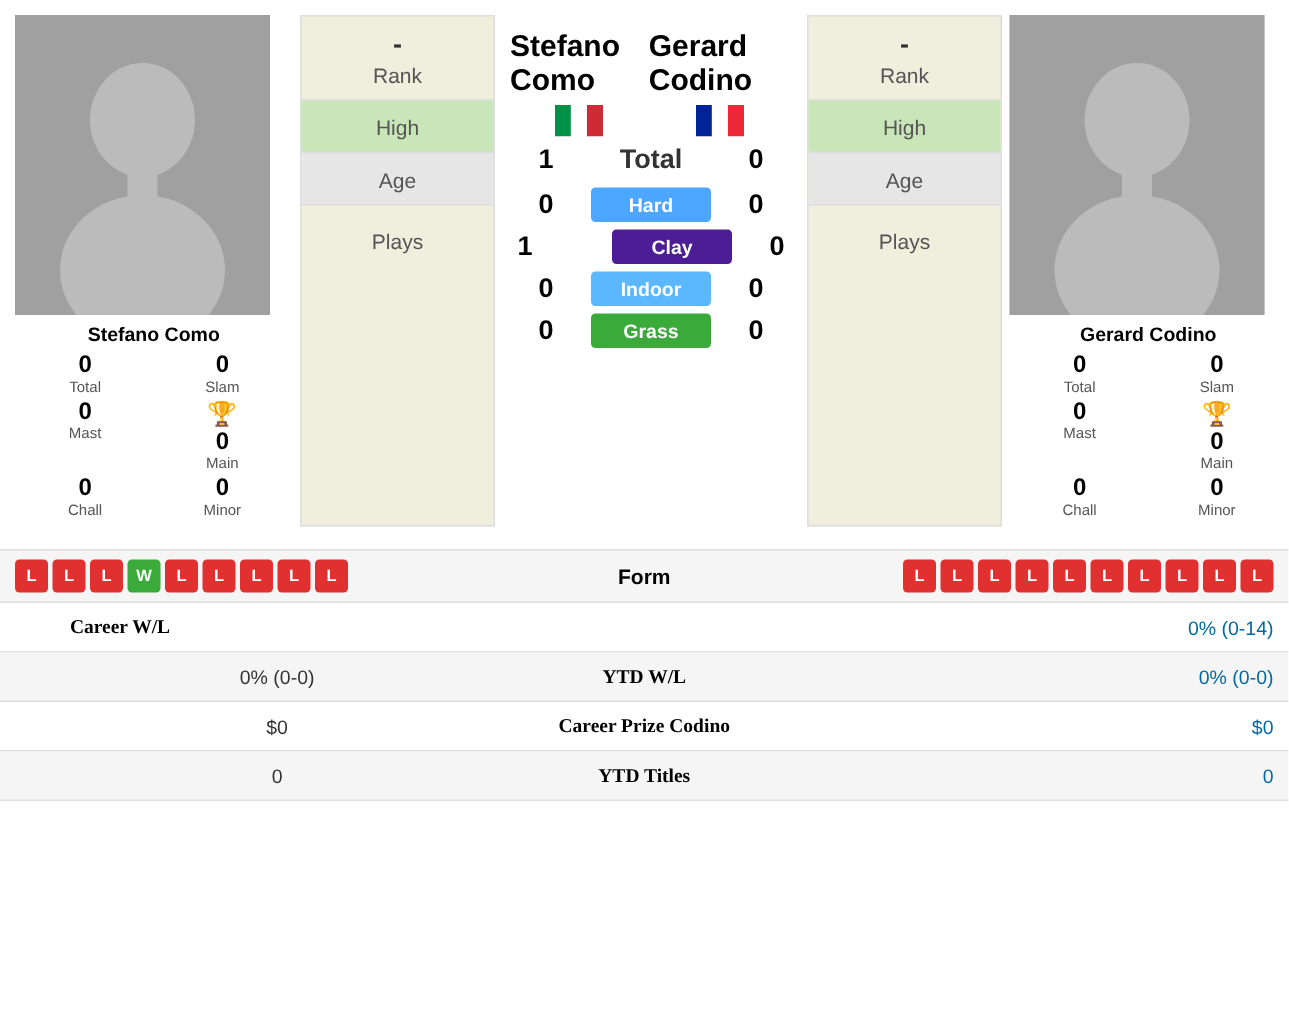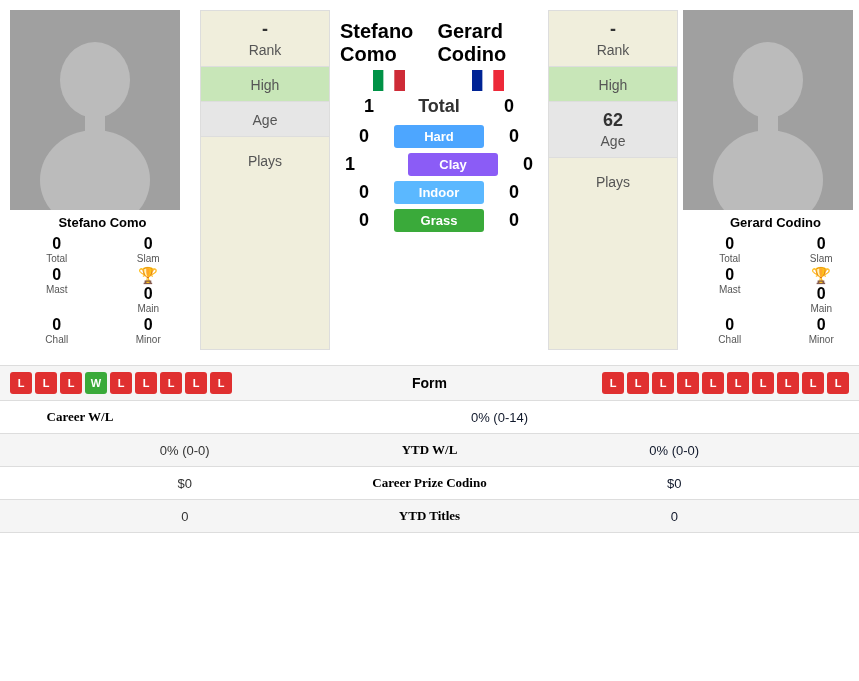--- a/index.html
+++ b/index.html
@@ -60,31 +60,31 @@
 
     .surface-row {
       display: flex;
       align-items: center;
       justify-content: center;
       gap: 20px;
       width: 100%;
     }
 
     .surface-btn {
-      width: 90px;
+      width: 80px;
       padding: 4px 8px;
       color: #fff;
       font-weight: bold;
       font-size: 13px;
       text-align: center;
       border-radius: 3px;
     }
 
     .btn-hard { background: #4da6ff; }
-    .btn-clay { background: #8b5cf6; margin-left: 28px; }
+    .btn-clay { background: #4c1d95; margin-left: 28px; }
     .btn-indoor { background: #5bb8ff; }
     .btn-grass { background: #3aaa3a; }
 
     .stat-card {
       background: #f0eedc;
       border: 1px solid #ddd;
       flex-shrink: 0;
     }
 
     .stat-card-left {
@@ -271,23 +271,23 @@
     .stat-row-center {
       min-width: 140px;
       text-align: center;
       font-weight: bold;
       font-size: 13px;
       font-family: Liberation Serif, serif;
     }
 
     .stat-row-right {
       flex: 1;
-      text-align: center;
+      text-align: right;
       font-size: 13px;
-      color: #0f172a;
+      color: #0369a1;
     }
 
     .pstat-col {
       display: flex;
       flex-direction: column;
       align-items: center;
       min-width: 45px;
     }
 
     .top-block {
@@ -429,21 +429,20 @@
 
     <div class="stat-card stat-card-right">
       <div class="stat-item">
         <div class="stat-value">-</div>
         <div class="stat-label">Rank</div>
       </div>
       <div class="stat-item stat-item-high">
         <div class="stat-label">High</div>
       </div>
       <div class="stat-item stat-item-age">
-        <div class="stat-value">62</div>
         <div class="stat-label">Age</div>
       </div>
       <div class="stat-item stat-item-plays">
         <div class="stat-label">Plays</div>
       </div>
     </div>
 
     <div class="right-panel">
 
       <div class="player-photo">

